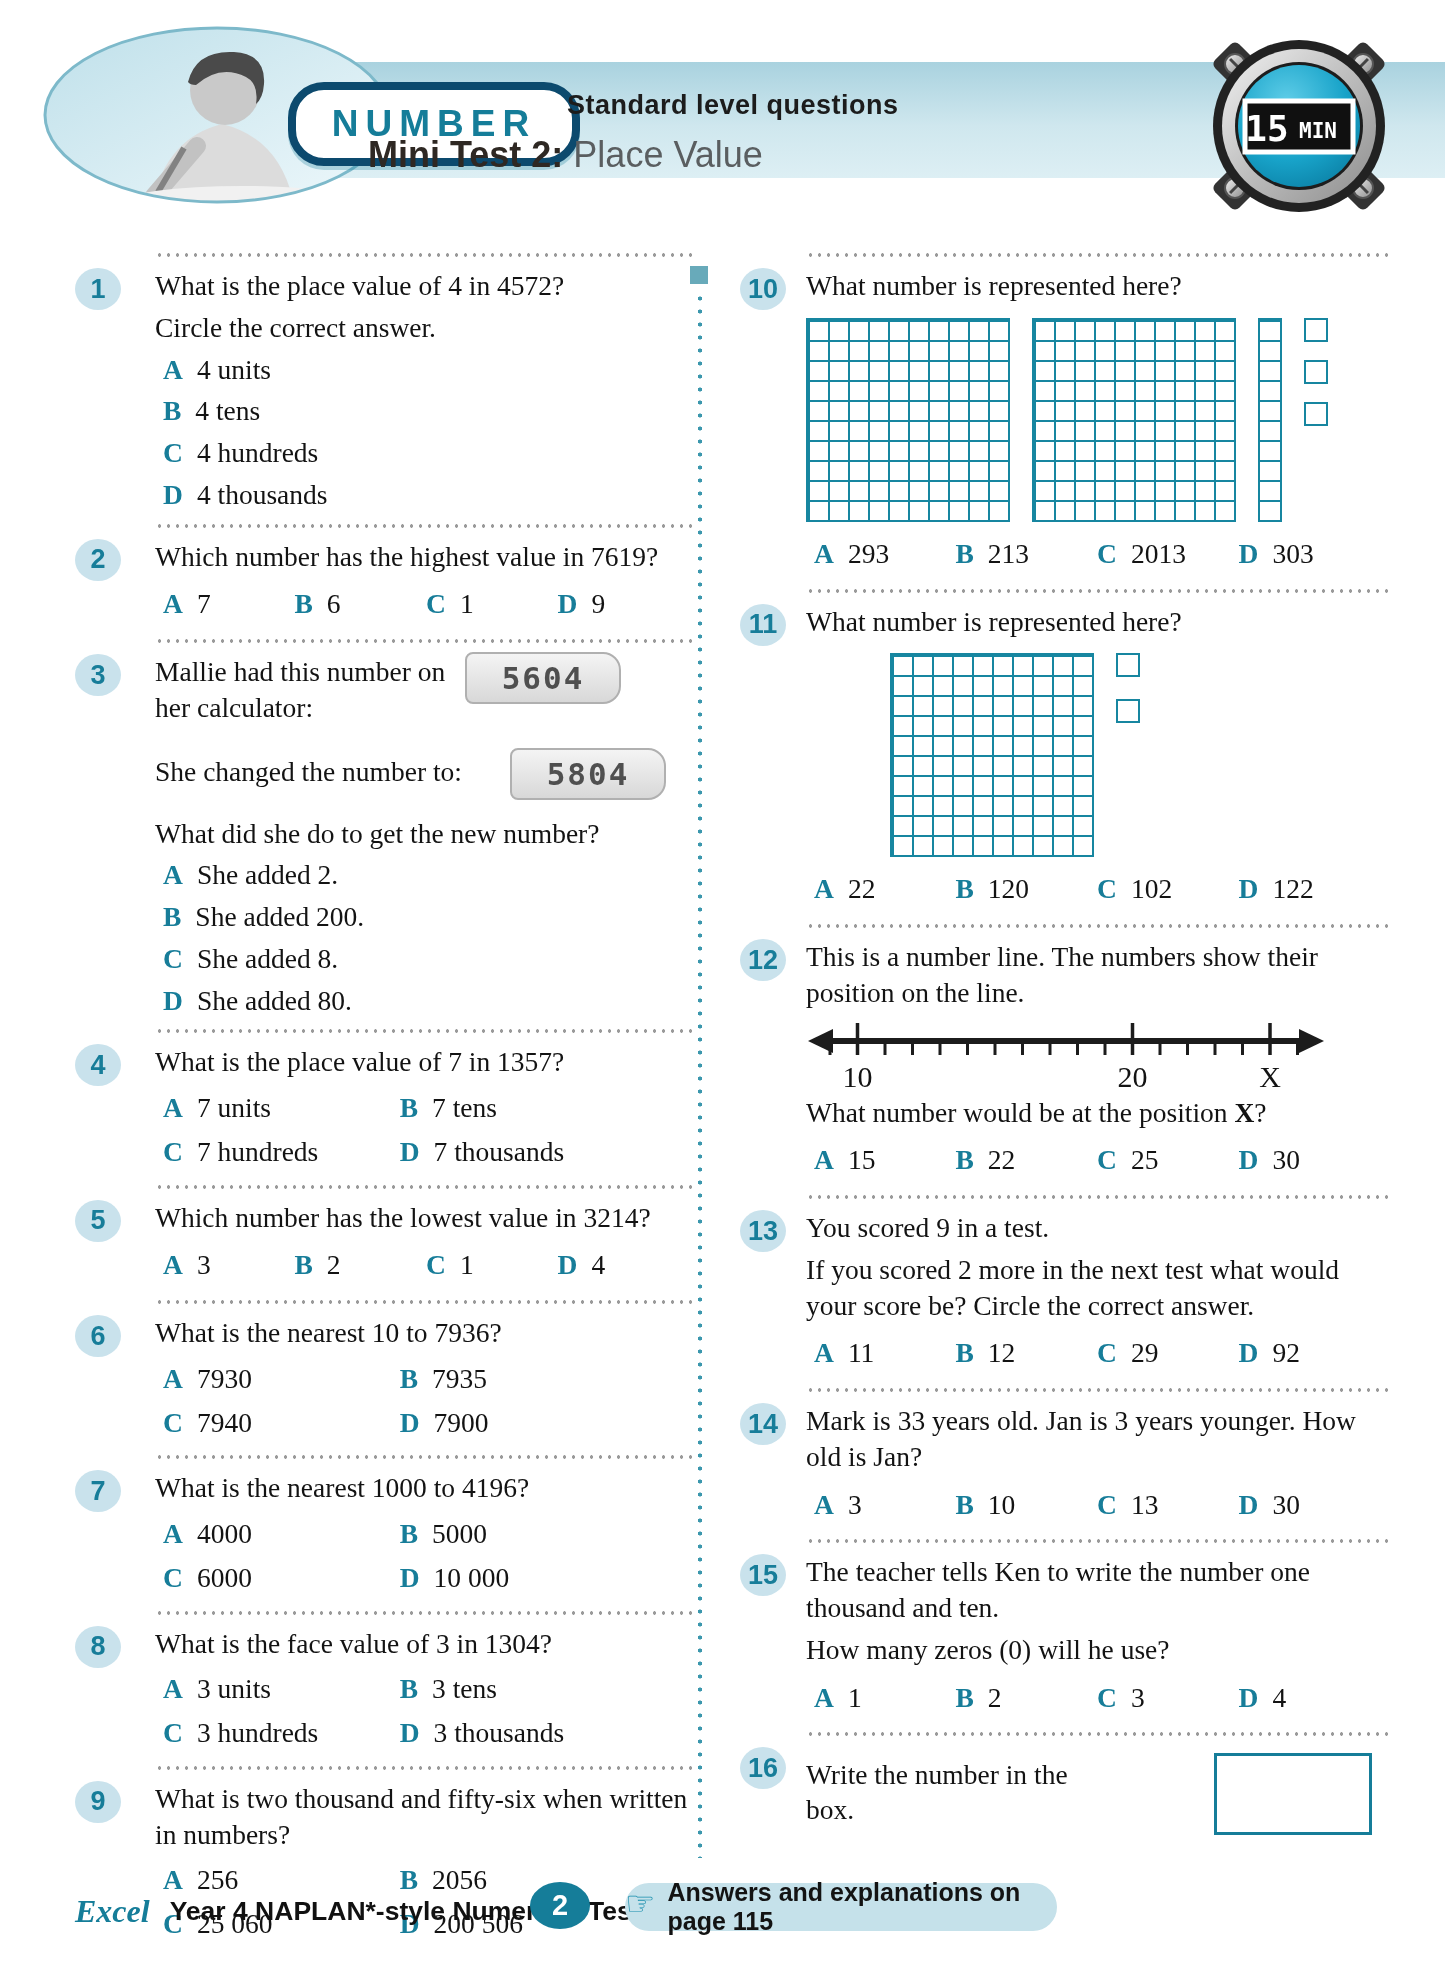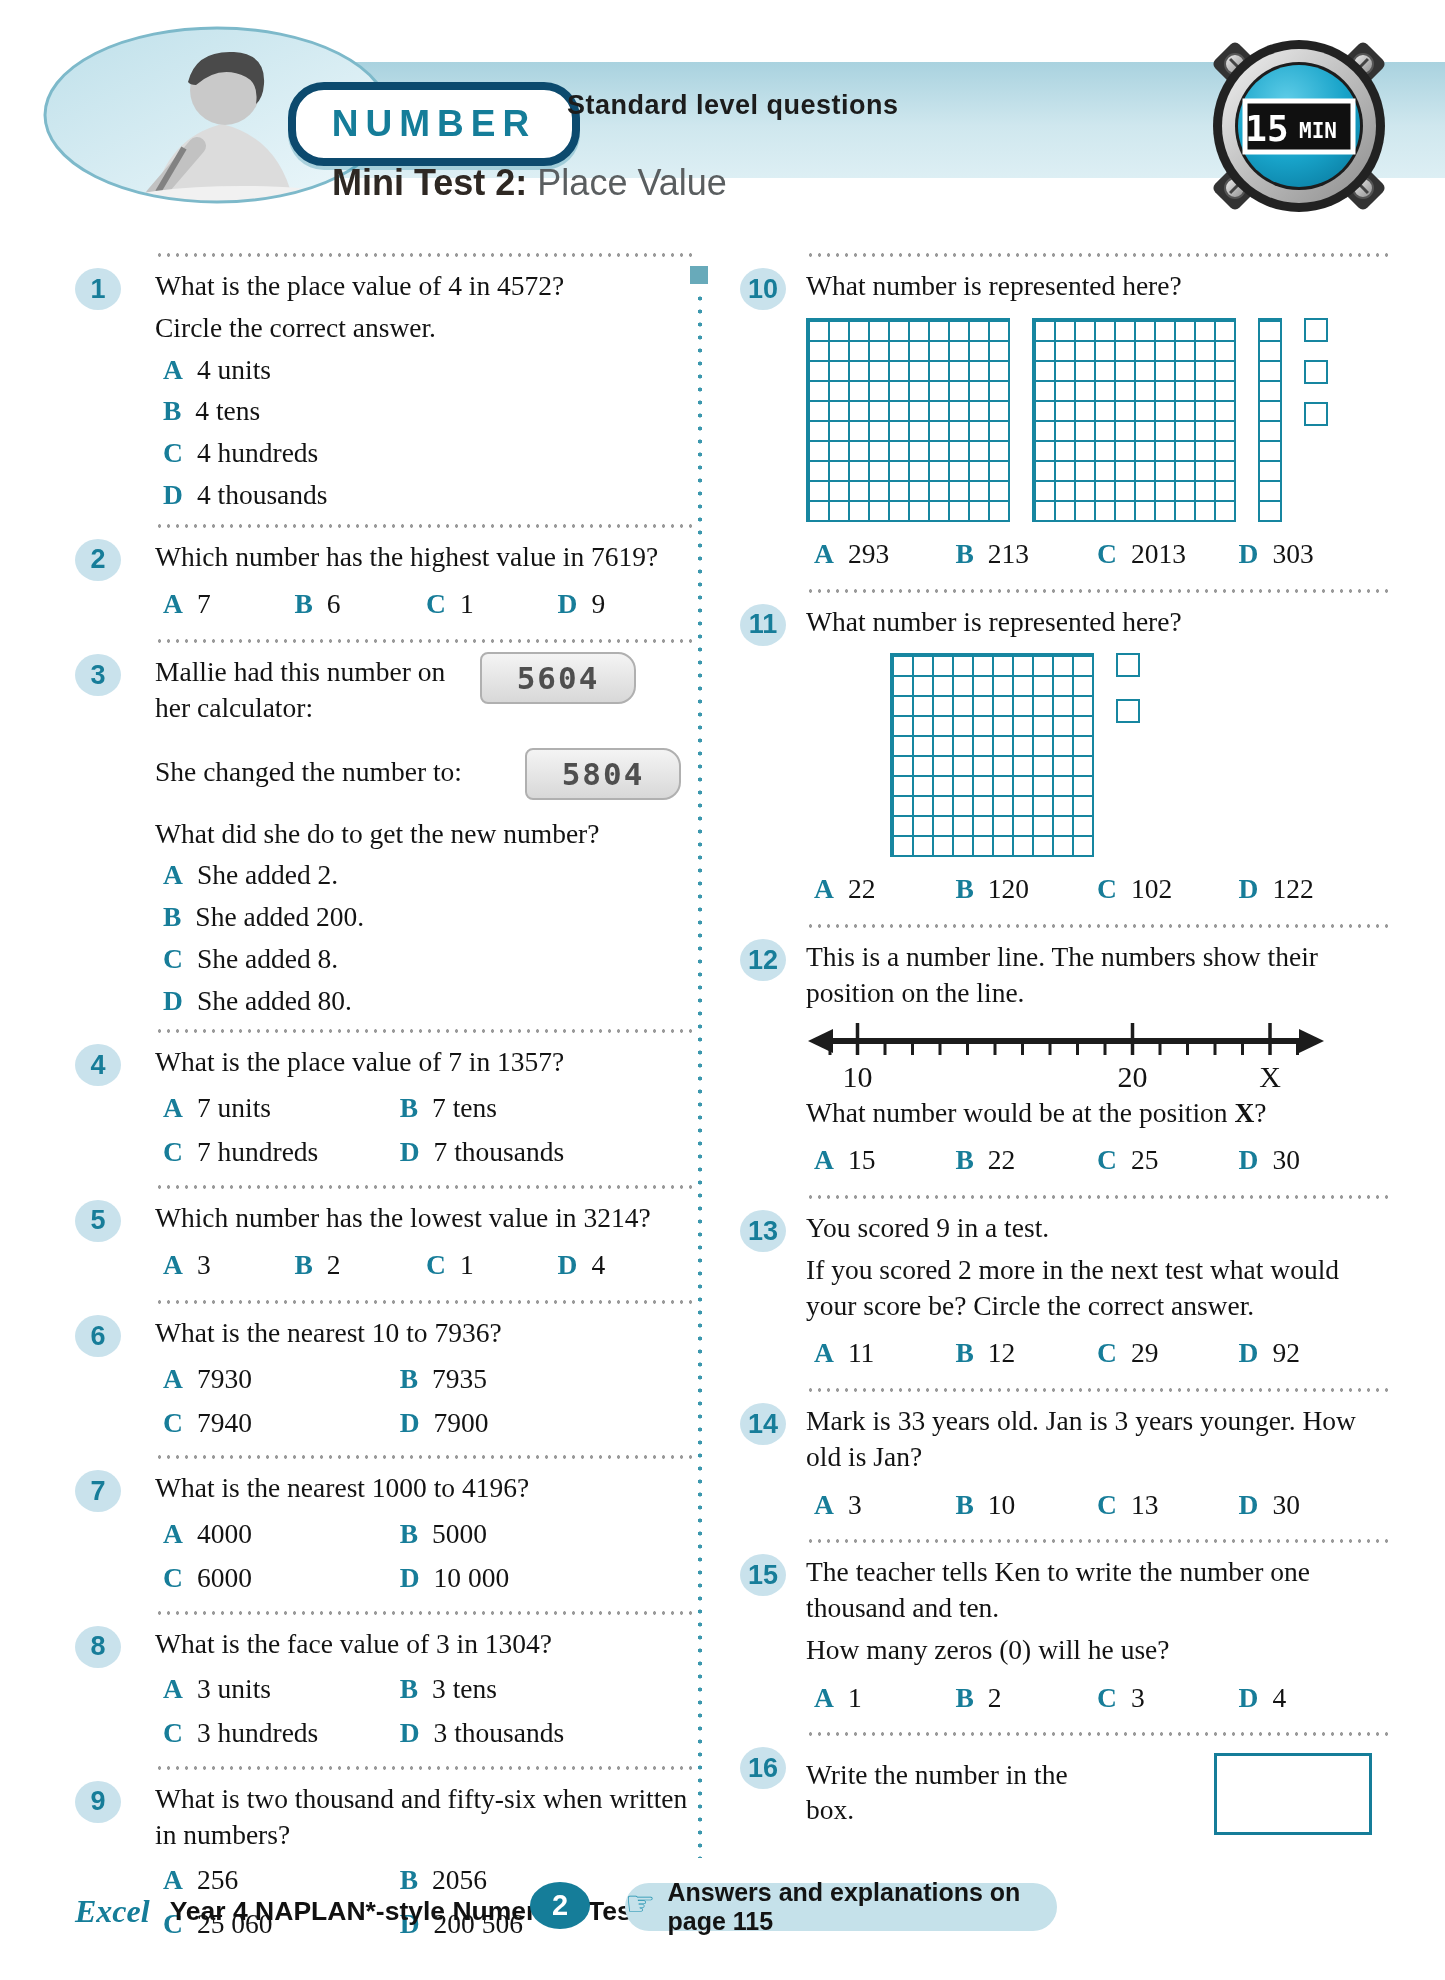--- a/index.html
+++ b/index.html
@@ -11,22 +11,22 @@
         background:linear-gradient(180deg,#a9d2df 0%,#cfe7ee 55%,#ddeff4 100%);
         border-radius:58px 0 0 58px;}
   .photo{position:absolute;left:42px;top:26px;}
   .pill{position:absolute;left:288px;top:82px;width:276px;height:68px;background:#fff;
         border:8px solid #0c4a6e;border-radius:36px;display:flex;align-items:center;
         justify-content:center;box-shadow:0 4px 0 rgba(21,125,153,.28);}
   .pill span{font-family:"Liberation Sans",sans-serif;font-weight:bold;font-size:37px;
         letter-spacing:7px;color:#157d99;}
   .level{position:absolute;left:567px;top:90px;font-family:"Liberation Sans",sans-serif;
         font-weight:bold;font-size:27px;color:#1c1c1c;letter-spacing:.5px;}
-  .minitest{position:absolute;left:332px;top:134px;font-family:"Liberation Sans",sans-serif;
-        font-size:36px;white-space:nowrap;margin-top:28px;}
+  .minitest{position:absolute;left:368px;top:134px;font-family:"Liberation Sans",sans-serif;
+        font-size:36px;white-space:nowrap;}
   .minitest b{color:#2e2823;}
   .minitest .topic{color:#5a5e60;margin-left:10px;font-weight:normal;}
   .timer{position:absolute;left:1205px;top:20px;}
 
   
   .col{position:absolute;top:248px;}
   .col-left{left:75px;width:622px;}
   .col-right{left:740px;width:648px;}
   .sep{height:4px;background-image:radial-gradient(circle,#9a9a9a 1.6px,transparent 1.9px);
        background-size:9px 4px;background-repeat:repeat-x;margin:5px 0 9px 80px;}
@@ -41,21 +41,21 @@
   .opts{margin:4px 8px 6px;}
   .opt{font-size:27.5px;line-height:1.3;}
   .ok{color:#177d99;font-weight:bold;margin-right:14px;}
   .ov{color:#131313;}
   .opts.stack .opt{display:block;margin:6px 0;}
   .opts.row{display:flex;}
   .opts.row .opt{width:25%;padding:6px 0;}
   .opts.grid2{display:grid;grid-template-columns:45% 55%;row-gap:8px;padding:4px 0;}
 
   
-  .calcrow{display:flex;align-items:flex-start;gap:25px;margin-bottom:8px;}
+  .calcrow{display:flex;align-items:flex-start;gap:10px;margin-bottom:8px;}
   .calcrow.second{margin:16px 0 16px;align-items:center;}
   .calc{width:152px;height:48px;flex:none;background:linear-gradient(180deg,#f4f4f4,#d8d8d8);
         border:2px solid #b0b0b0;border-radius:8px 18px 18px 8px;display:flex;align-items:center;
         justify-content:center;font-family:"DejaVu Sans Mono",monospace;font-weight:bold;
         font-size:31px;letter-spacing:2px;color:#4f4f4f;}
 
   
   .blocks{display:flex;align-items:flex-start;gap:22px;margin:14px 0 8px;}
   .hwrap{display:flex;gap:22px;}
   .units{display:flex;flex-direction:column;gap:18px;}

